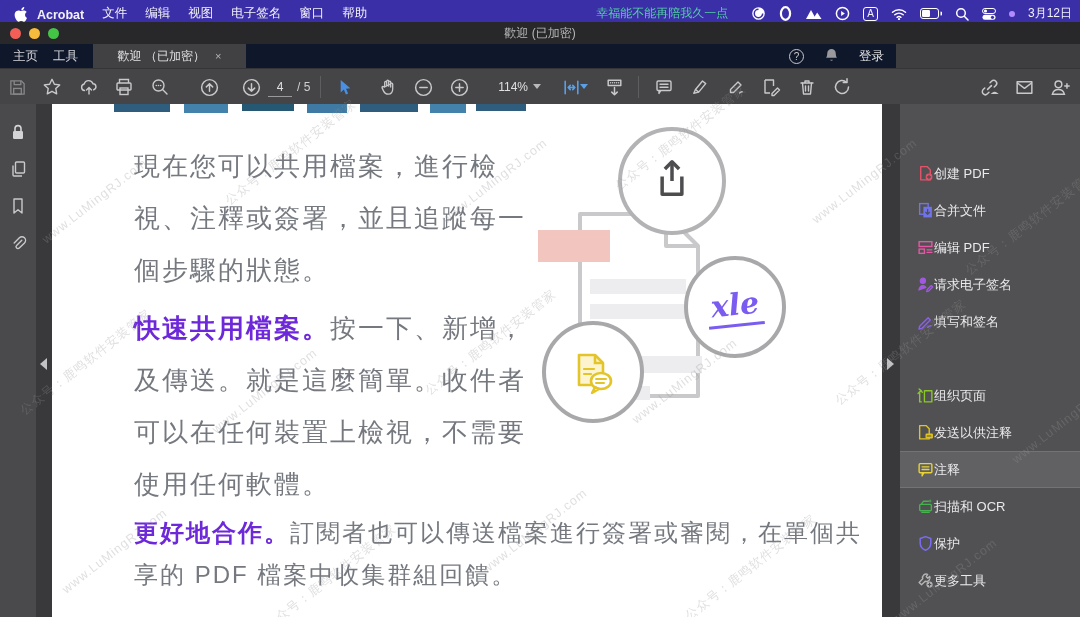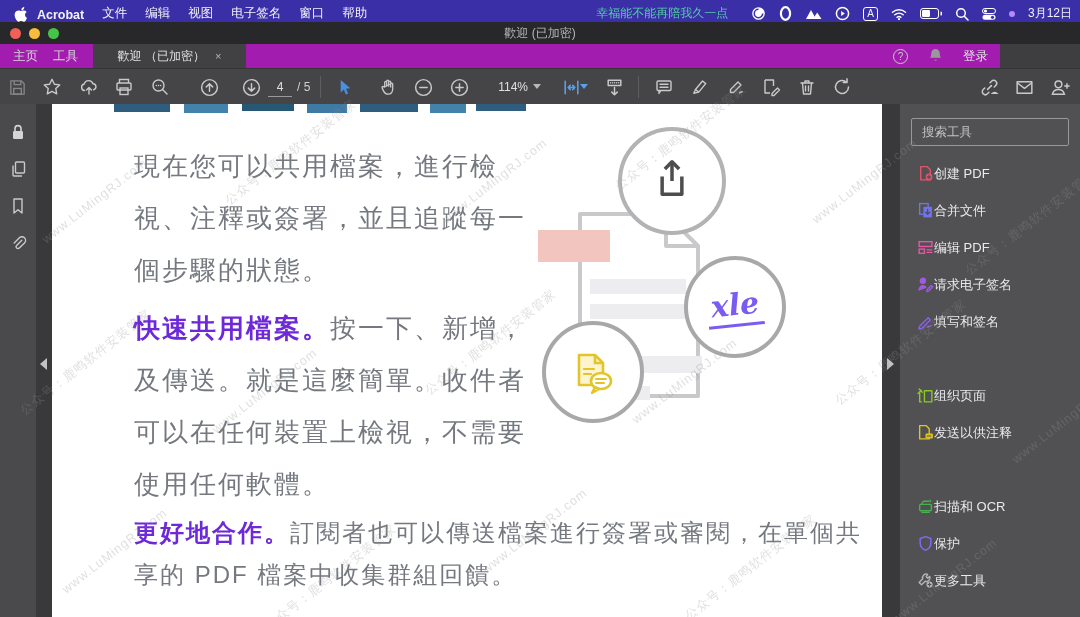--- a/index.html
+++ b/index.html
@@ -25,22 +25,22 @@
   
   .titlebar { position:absolute; top:22px; left:0; width:1080px; height:22px;
     background:#28282a; }
   .lights { position:absolute; left:10px; top:6px; display:flex; gap:8px; }
   .light { width:11px; height:11px; border-radius:50%; }
   .lr { background:#f35f57; } .ly { background:#f6bc3e; } .lg { background:#43c645; }
   .wintitle { position:absolute; top:0; left:0; right:0; text-align:center;
     color:#b8b8ba; font-size:12px; line-height:22px; }
 
   
-  .tabbar { position:absolute; top:44px; left:0; width:1000px; height:24px;
-    background:#a21caf; color:#d6d6d8; font-size:12.5px; }
+  .tabbar { position:absolute; top:44px; left:0; width:896px; height:24px;
+    background:#0f172a; color:#d6d6d8; font-size:12.5px; }
   .tabbar .navitem { position:absolute; top:0; line-height:24px; cursor:default; }
   .tab-home { left:13px; } .tab-tools { left:53px; }
   .doctab { position:absolute; left:93px; top:0; width:153px; height:24px;
     background:#414144; display:flex; align-items:center; justify-content:center;
     gap:10px; }
   .doctab .tlabel { font-size:12px; color:#e2e2e4; }
   .doctab .tclose { color:#b5b5b7; font-size:11px; cursor:default; }
   .tab-right { position:absolute; right:12px; top:0; height:24px; display:flex;
     align-items:center; gap:20px; }
   .helpcirc { width:15px; height:15px; border:1.3px solid #c9c9cb; border-radius:50%;
@@ -449,21 +449,20 @@
           <path d="M28 40l-3 6 7-4z" fill="#ffffff" stroke="#e3c52a" stroke-width="2.4" stroke-linejoin="round"></path>
         </svg>
       </div>
     </div>
   </div>
 
   <div class="gutterR"></div>
   <span class="collapse col-right"></span>
 
   <div class="sidebar">
-    <div class="searchbox">搜索工具</div>
 
     <div class="toolitem" style="top:51px">
       <span class="ticon">
         <svg width="17" height="17" viewBox="0 0 16 16" stroke="#e5536b" fill="none" stroke-width="1.3" stroke-linejoin="round">
             <path d="M3.5 1.5h6l3 3V14h-9z"></path>
             <circle cx="11.3" cy="11.3" r="3.2" fill="#e5536b" stroke="none"></circle>
             <path d="M11.3 9.8v3M9.8 11.3h3" stroke="#515153" stroke-width="1.2" stroke-linecap="round"></path>
           </svg>
       </span>
       <span>创建 PDF</span>
@@ -529,20 +528,30 @@
       <span class="ticon">
         <svg width="17" height="17" viewBox="0 0 16 16" stroke="#e0c31e" fill="none" stroke-width="1.3" stroke-linejoin="round">
             <path d="M2.5 1.5h6l3 3v9.5h-9z"></path>
             <rect x="8" y="9" width="7" height="4.6" rx="1" fill="#e0c31e" stroke="none"></rect>
             <path d="M9.6 11.3h3.4" stroke="#515153" stroke-width="1.1" stroke-linecap="round"></path>
           </svg>
       </span>
       <span>发送以供注释</span>
     </div>
 
+    <div class="toolitem selected" style="top:347px">
+      <span class="ticon">
+        <svg width="17" height="17" viewBox="0 0 16 16" stroke="#e8d234" fill="none" stroke-width="1.3" stroke-linejoin="round">
+            <rect x="2" y="2.5" width="12" height="8.5" rx="1"></rect>
+            <path d="M6.5 11l-1.7 3 .2-3"></path>
+            <path d="M4.8 5.5h6.4M4.8 8h6.4" stroke-linecap="round"></path>
+          </svg>
+      </span>
+      <span>注释</span>
+    </div>
 
     <div class="toolitem" style="top:421px">
       <span class="ticon">
         <svg width="17" height="17" viewBox="0 0 16 16" stroke="#7a6cf2" fill="none" stroke-width="1.4" stroke-linejoin="round">
             <path d="M8 1.5l5 1.8v4.2c0 3.4-2 5.6-5 6.8-3-1.2-5-3.4-5-6.8V3.3z"></path>
           </svg>
       </span>
       <span>保护</span>
     </div>
 

